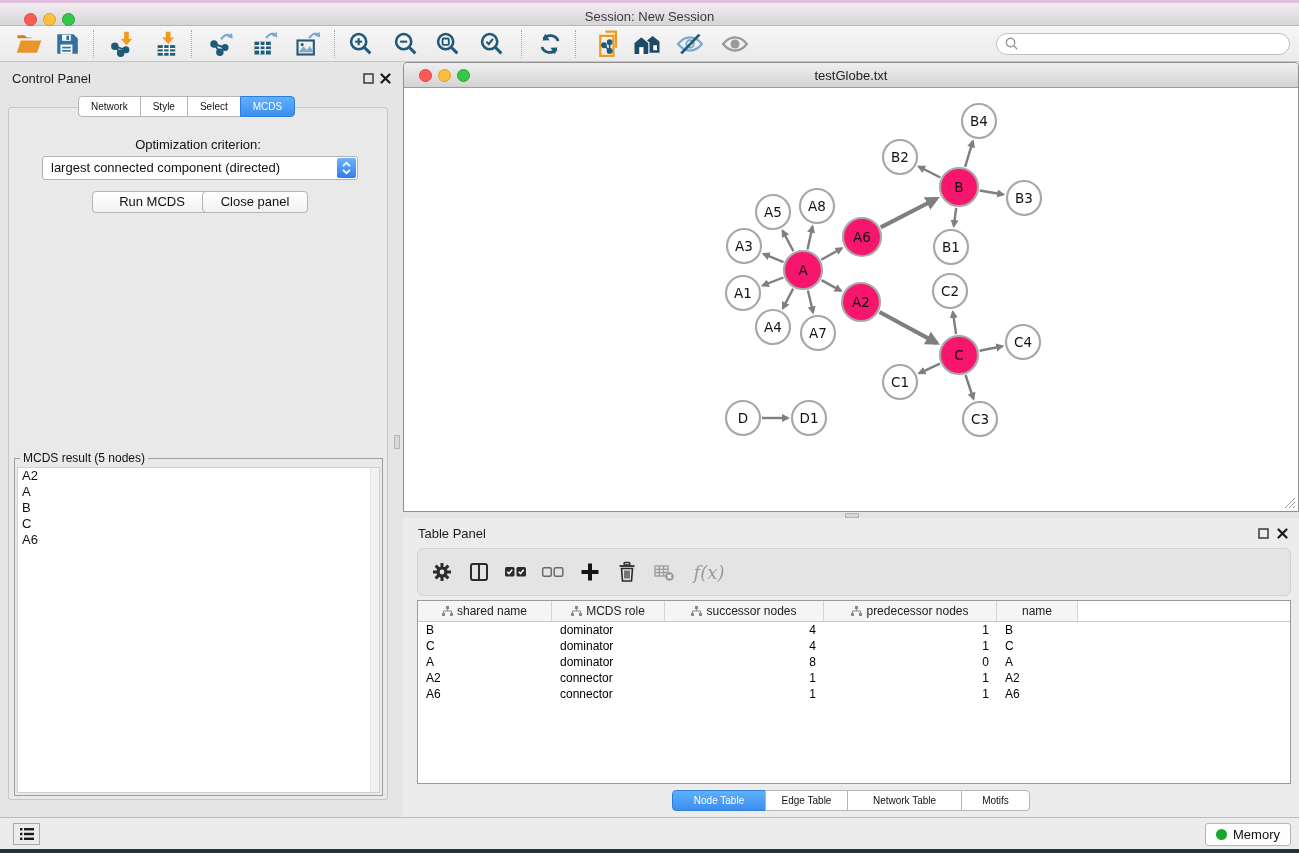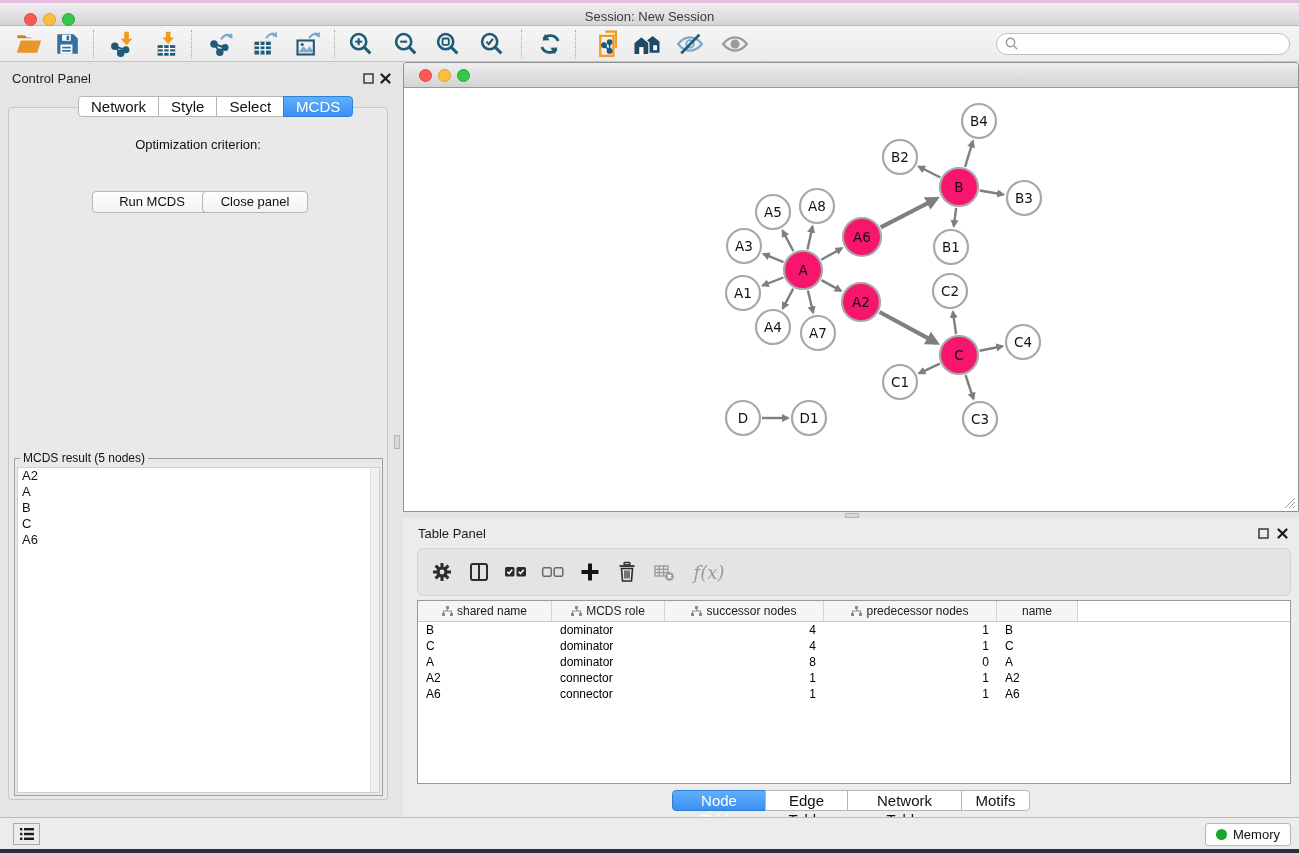--- a/index.html
+++ b/index.html
@@ -30,21 +30,21 @@
     background:transparent; margin-left:2px; font-family:inherit; }
 
   
   .panel-title { font-size:13px; color:#1c1c1c; }
   .winbtn { position:absolute; width:14px; height:14px; display:flex; align-items:center; justify-content:center; }
 
   .control-panel { position:absolute; left:4px; top:65px; width:388px; height:745px; }
   .cp-content { position:absolute; left:4px; top:42px; width:380px; height:693px;
     background:#e9e9e9; border:1px solid #c7c7c7; border-radius:3px; }
   .tabs-row { position:absolute; display:flex; }
-  .tab { height:21px; line-height:19px; padding:0 12px; font-size:15px; color:#111;
+  .tab { height:21px; line-height:19px; padding:0 12px; font-size:10px; color:#111;
     background:#fff; border:1px solid #b5b5b5; margin-left:-1px; text-align:center; }
   .tab:first-child { border-radius:4px 0 0 4px; margin-left:0; }
   .tab:last-child { border-radius:0 4px 4px 0; }
   .tab.active { background:linear-gradient(#5fb0fc,#3d8ef0); border-color:#2f7fd6; color:#fff; }
 
   .opt-label { position:absolute; left:0; width:100%; text-align:center; font-size:13px; color:#111; }
   .dropdown { position:absolute; left:38px; top:91px; width:316px; height:24px; background:#fff;
     border:1px solid #b3b3b3; border-radius:3px; font-size:13px; color:#111; line-height:22px;
     padding-left:8px; }
   .dd-step { position:absolute; right:1px; top:1px; width:19px; height:20px; border-radius:2px;
@@ -314,20 +314,29 @@
 
     <div class="tabs-row" style="left:74px;top:31px;position:absolute">
       <div class="tab">Network</div>
       <div class="tab">Style</div>
       <div class="tab">Select</div>
       <div class="tab active">MCDS</div>
     </div>
 
     <div class="opt-label" style="top:72px">Optimization criterion:</div>
 
+    <div class="dropdown">
+      <span>largest connected component (directed)</span>
+      <span class="dd-step">
+        <svg width="11" height="14" viewBox="0 0 11 14">
+          <path d="M2 5.2L5.5 1.8 9 5.2" fill="none" stroke="#fff" stroke-width="1.8"></path>
+          <path d="M2 8.8L5.5 12.2 9 8.8" fill="none" stroke="#fff" stroke-width="1.8"></path>
+        </svg>
+      </span>
+    </div>
 
     <div class="btn" style="left:88px;top:126px;width:120px">Run MCDS</div>
     <div class="btn" style="left:198px;top:126px;width:106px">Close panel</div>
 
     <div class="groupbox">
       <span class="legend">MCDS result (5 nodes)</span>
       <div class="result-list">
         <div id="result-items">
             <div class="result-item">A2</div>
             <div class="result-item">A</div>
@@ -343,20 +352,21 @@
   <div class="v-divider">
     <div class="v-handle"></div>
   </div>
   <div class="h-handle"></div>
 
   <div class="net-window">
     <div class="net-titlebar">
       <span class="tlight t-red" style="left:15px;top:6px"></span>
       <span class="tlight t-yellow" style="left:34px;top:6px"></span>
       <span class="tlight t-green" style="left:53px;top:6px"></span>
+      <div class="title">testGlobe.txt</div>
     </div>
     <div class="net-canvas">
       <svg id="graph-svg" width="894" height="423" viewBox="0 0 894 423">
         <defs>
           <marker id="arrowhead" markerWidth="4" markerHeight="3.6" refX="2.6" refY="1.7" orient="auto" markerUnits="strokeWidth">
             <path d="M0 0L3.4 1.7L0 3.4z" fill="#7f7f7f"></path>
           </marker>
         </defs>
         <g id="graph-edges">
             <line x1="347.4" y1="189.5" x2="326.6" y2="197.5" stroke="#7f7f7f" stroke-width="2.4" marker-end="url(#arrowhead)"></line>

